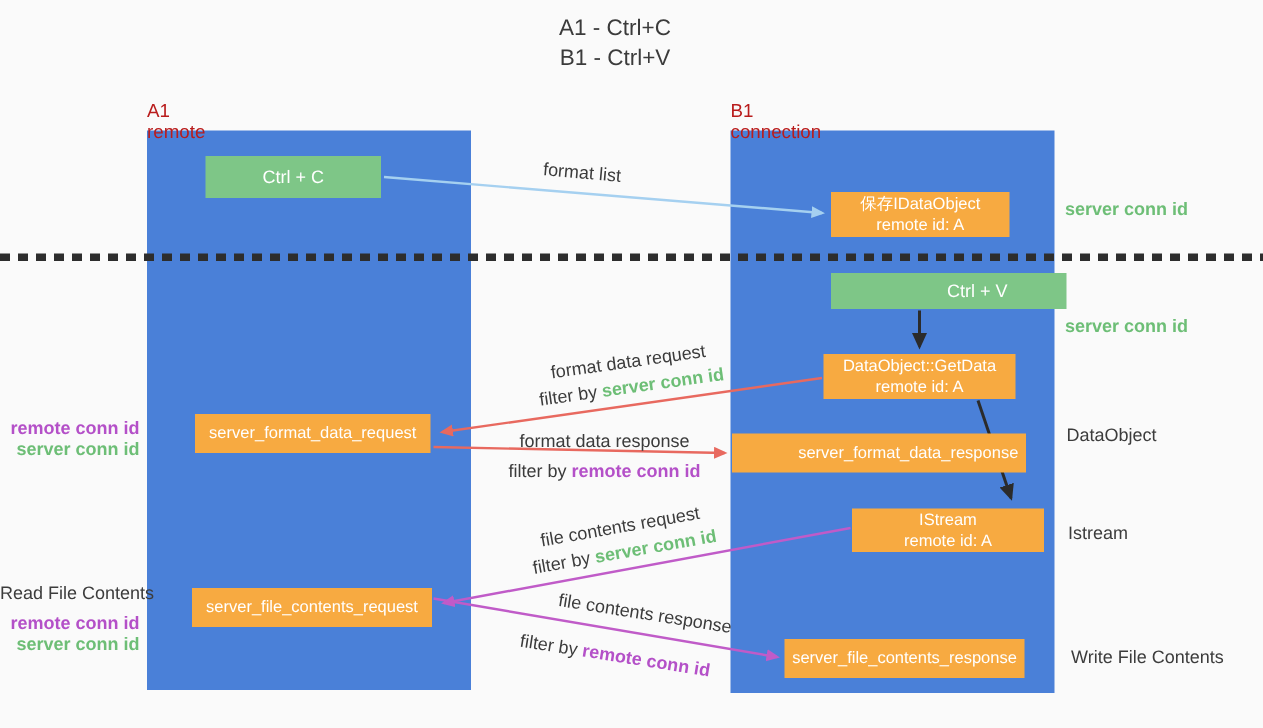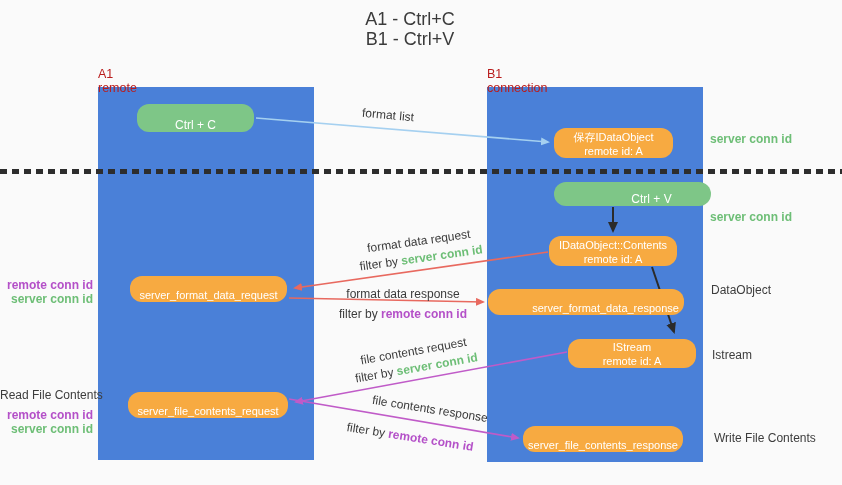--- a/index.html
+++ b/index.html
@@ -1,25 +1,25 @@
 <!DOCTYPE html>
 <html><head>
 <meta charset="utf-8">
 <style>
   html,body{margin:0;padding:0;background:#fafafa;font-family:"Liberation Sans",sans-serif;}
   .stage{position:relative;width:842px;height:485px;background:#fafafa;overflow:hidden;
          color:#3c3c3c;font-size:12px;}
   .abs{position:absolute;}
-  .title{left:300px;top:9px;width:220px;text-align:center;font-size:18px;line-height:20px;color:#3b3b3b;}
+  .title{left:300px;top:9px;width:220px;text-align:center;font-size:15px;line-height:20px;color:#3b3b3b;}
   .col-header{top:55px;width:216px;text-align:left;font-size:12.5px;line-height:14px;color:#b91c1c;z-index:5;margin-top:12px;}
   .lifeline{background:#4a80d8;top:87px;width:216px;z-index:1;}
   .sep{left:0;top:169px;width:842px;height:5px;z-index:2;
        background:repeating-linear-gradient(to right,#2d2d2d 0 7px,transparent 7px 12px);}
-  .node{z-index:4;display:flex;flex-direction:column;align-items:center;justify-content:flex-end;
-        color:#fff;text-align:center;line-height:14px;border-radius:12px;}
+  .node{z-index:4;display:flex;flex-direction:column;align-items:center;justify-content:center;
+        color:#fff;text-align:center;line-height:14px;}
   .green{background:#7ec687;font-size:12px;}
   .orange{background:#f7aa41;font-size:11px;}
   .mono-label{font-size:11px;}
   .overlay{position:absolute;left:0;top:0;z-index:3;}
   .lbl{z-index:5;text-align:center;font-size:12px;line-height:17px;color:#3b3b3b;}
   .green-id{color:#6dbe76;font-weight:bold;}
   .purple-id{color:#b450c8;font-weight:bold;}
   .side-right{z-index:5;font-size:12px;white-space:nowrap;}
   .side-left{left:0;width:93px;text-align:right;z-index:5;font-size:12px;line-height:14px;white-space:nowrap;}
 </style>
@@ -75,21 +75,21 @@
     <div>Ctrl + C</div>
   </div>
   <div class="abs node orange" style="left:554px;top:128px;width:119px;height:30px;">
     <div>保存IDataObject</div>
     <div>remote id: A</div>
   </div>
   <div class="abs node green" style="left:554px;top:182px;width:119px;height:24px;padding-left:38px;">
     <div>Ctrl + V</div>
   </div>
   <div class="abs node orange" style="left:549px;top:236px;width:128px;height:30px;font-size:11px;">
-    <div>IDataObject::Contents</div>
+    <div>DataObject::GetData</div>
     <div>remote id: A</div>
   </div>
   <div class="abs node orange mono-label" style="left:130px;top:276px;width:157px;height:26px;">
     <div>server_format_data_request</div>
   </div>
   <div class="abs node orange mono-label" style="left:488px;top:289px;width:157px;height:26px;padding-left:39px;">
     <div>server_format_data_response</div>
   </div>
   <div class="abs node orange" style="left:568px;top:339px;width:128px;height:29px;">
     <div>IStream</div>

